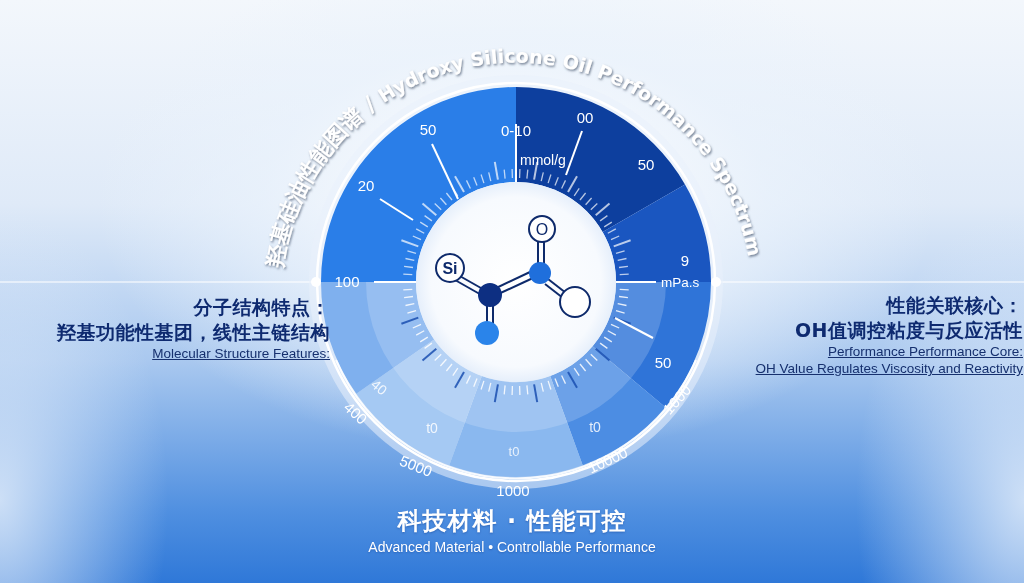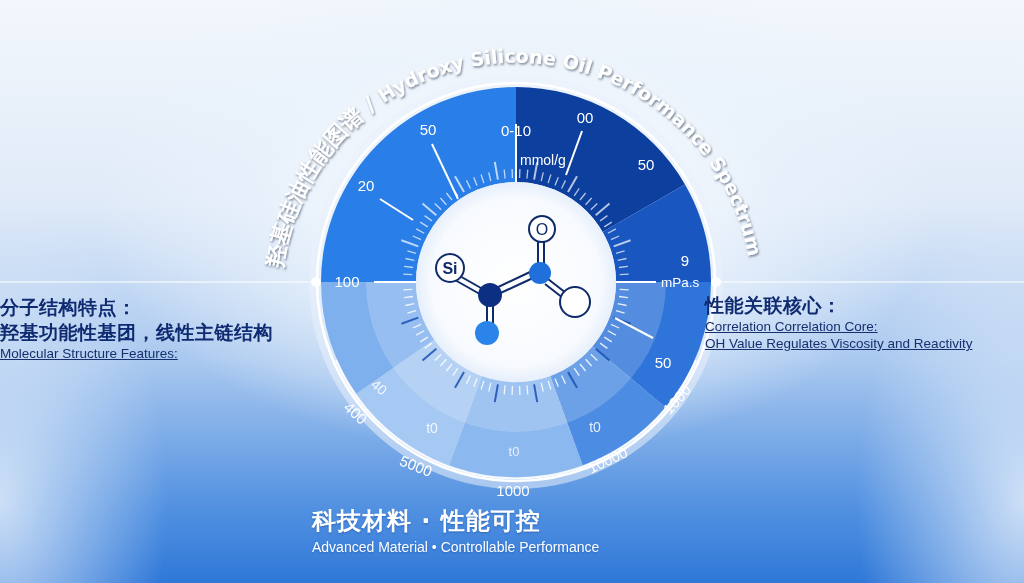--- a/index.html
+++ b/index.html
@@ -12,32 +12,32 @@
   }
   .bg-left {
     position: absolute; left: 0; top: 0; width: 1024px; height: 583px;
     background:
       radial-gradient(ellipse 240px 420px at 0px 500px, rgba(225,236,250,0.85) 0%, rgba(225,236,250,0) 70%),
       radial-gradient(ellipse 240px 420px at 1024px 500px, rgba(225,236,250,0.85) 0%, rgba(225,236,250,0) 70%);
     pointer-events: none;
   }
   svg.gauge { position: absolute; left: 0; top: 0; }
   .side {
-    position: absolute; text-align: left; color: #0f2a6b;
+    position: absolute; text-align: right; color: #0f2a6b;
   }
   .side .zh1, .side .zh2 {
     font-family: "DejaVu Sans", sans-serif; font-weight: bold; font-size: 19px; line-height: 25px;
     color: #0e2a70; letter-spacing: 0.5px;
   }
   .side .en1, .side .en2 {
     font-family: "Liberation Sans", sans-serif; font-size: 13.5px; line-height: 17px; color: #16306e; text-decoration: underline;
   }
   #left-block { left: 0px; top: 295px; width: 330px; }
   #right-block { left: 705px; top: 293px; width: 318px; }
-  #bottom-block { position: absolute; left: 312px; top: 505px; width: 400px; }
+  #bottom-block { position: absolute; left: 312px; top: 505px; width: 400px; text-align: center; }
   #bottom-block .zh {
     font-family: "DejaVu Sans", sans-serif; font-weight: bold; font-size: 24px; color: #ffffff;
     line-height: 32px; letter-spacing: 1px; text-shadow: 0 1px 2px rgba(0,40,120,0.35);
   }
   #bottom-block .en {
     font-family: "Liberation Sans", sans-serif; font-size: 14px; color: #ffffff; line-height: 20px;
     text-shadow: 0 1px 2px rgba(0,40,120,0.3);
   }
   .lbl { font-family: "Liberation Sans", sans-serif; fill: #ffffff; }
 </style>
@@ -248,20 +248,21 @@
 </svg>
 
 <div id="left-block" class="side">
   <div class="zh1">分子结构特点：</div>
   <div class="zh2">羟基功能性基团，线性主链结构</div>
   <div class="en1">Molecular Structure Features:</div>
 </div>
 
 <div id="right-block" class="side">
   <div class="zh1">性能关联核心：</div>
-  <div class="en1">Correlation Correlation Core:</div>
+  <div class="zh2">OH值调控粘度与反应活性</div>
+  <div class="en1">Performance Performance Core:</div>
   <div class="en2">OH Value Regulates Viscosity and Reactivity</div>
 </div>
 
 <div id="bottom-block">
   <div class="zh">科技材料 · 性能可控</div>
   <div class="en">Advanced Material • Controllable Performance</div>
 </div>
 
 </body></html>

